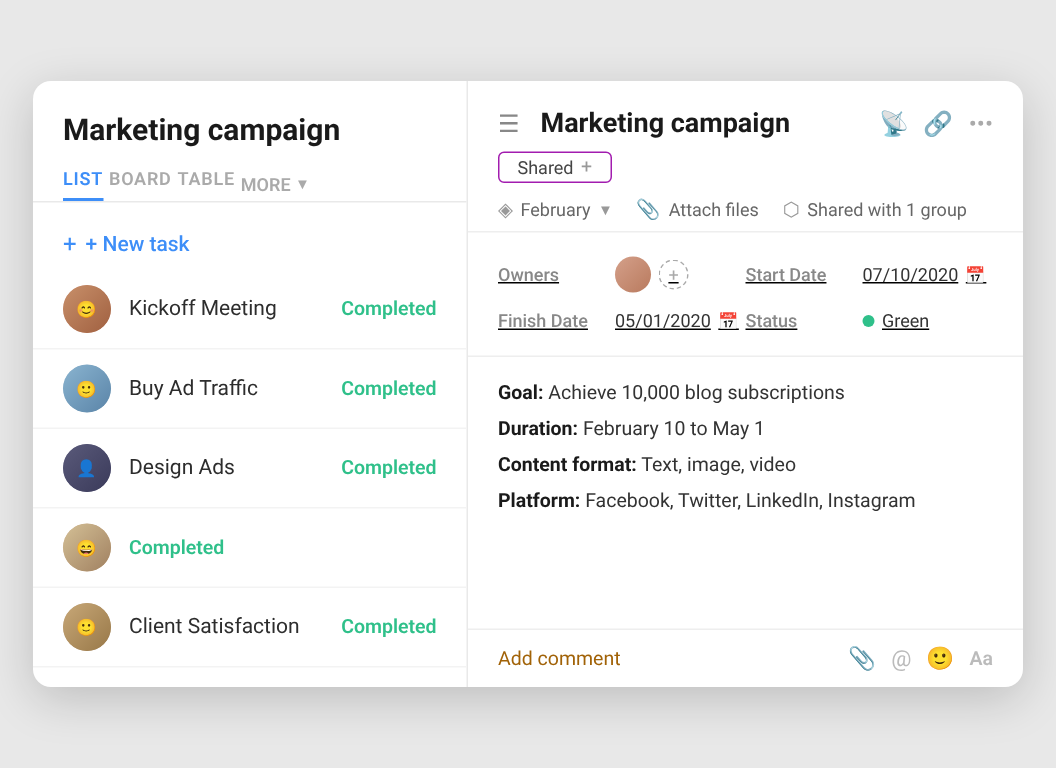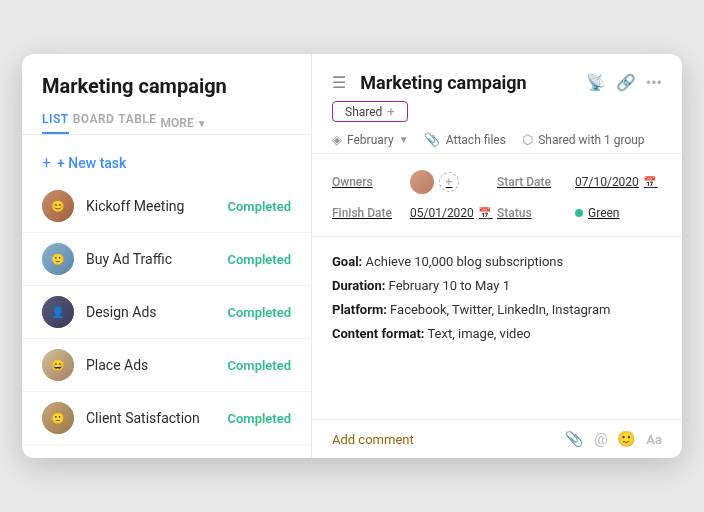--- a/index.html
+++ b/index.html
@@ -337,21 +337,20 @@
           <div class="avatar-face" style="background:linear-gradient(135deg,#5a5a7a,#3a3a5a);">👤</div>
         </div>
         <span class="task-name">Design Ads</span>
         <span class="status-completed">Completed</span>
       </div>
 
       <div class="task-item">
         <div class="avatar avatar-4">
           <div class="avatar-face" style="background:linear-gradient(135deg,#d4c096,#a08060);">😄</div>
         </div>
-        <span class="task-name">Place Ads</span>
         <span class="status-completed">Completed</span>
       </div>
 
       <div class="task-item">
         <div class="avatar avatar-5">
           <div class="avatar-face" style="background:linear-gradient(135deg,#c8a878,#987848);">🙂</div>
         </div>
         <span class="task-name">Client Satisfaction</span>
         <span class="status-completed">Completed</span>
       </div>
@@ -425,26 +424,26 @@
     <div class="content-area">
       <div class="content-line">
         <strong>Goal:</strong>
         <span> Achieve 10,000 blog subscriptions</span>
       </div>
       <div class="content-line">
         <strong>Duration:</strong>
         <span> February 10 to May 1</span>
       </div>
       <div class="content-line">
+        <strong>Content format:</strong>
+        <span> Text, image, video</span>
+      </div>
+      <div class="content-line">
         <strong>Platform:</strong>
         <span> Facebook, Twitter, LinkedIn, Instagram</span>
-      </div>
-      <div class="content-line">
-        <strong>Content format:</strong>
-        <span> Text, image, video</span>
       </div>
     </div>
 
     <div class="comment-bar">
       <span class="comment-input">Add comment</span>
       <div class="comment-icons">
         <span class="comment-icon">📎</span>
         <span class="comment-icon">@</span>
         <span class="comment-icon">🙂</span>
         <span class="comment-icon" style="font-size:13px;font-weight:600;color:#bbb;">Aa</span>

